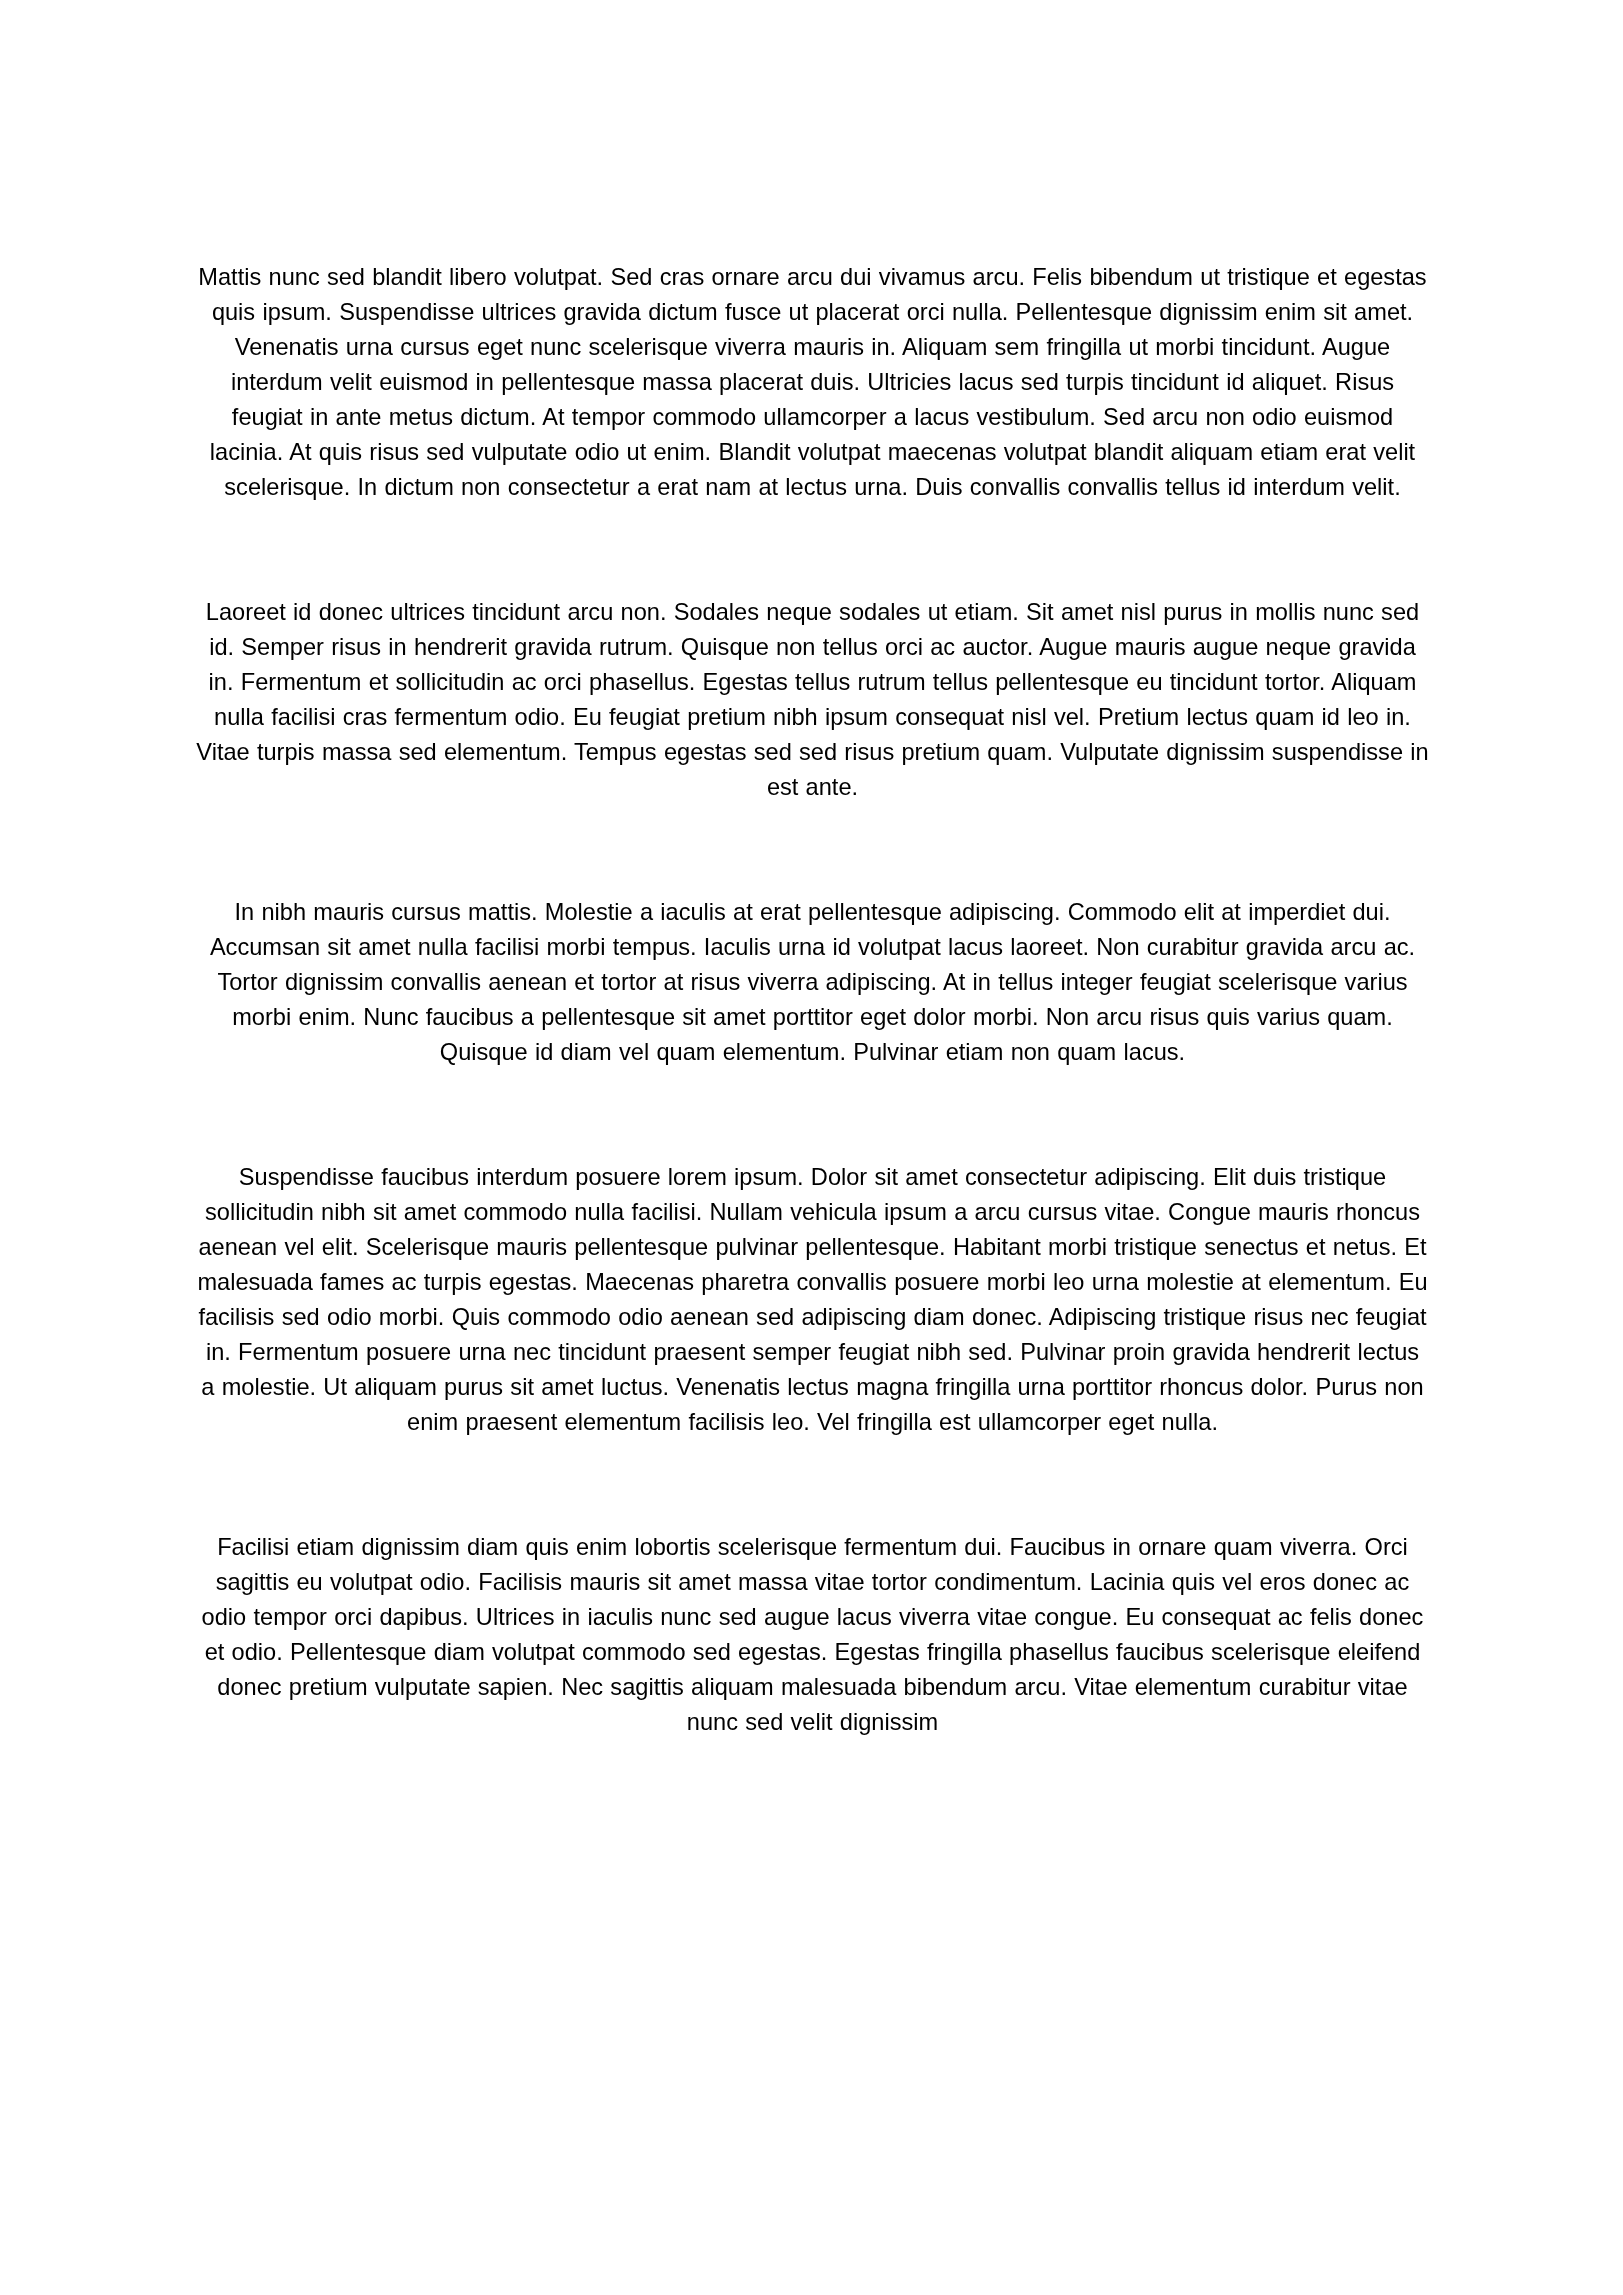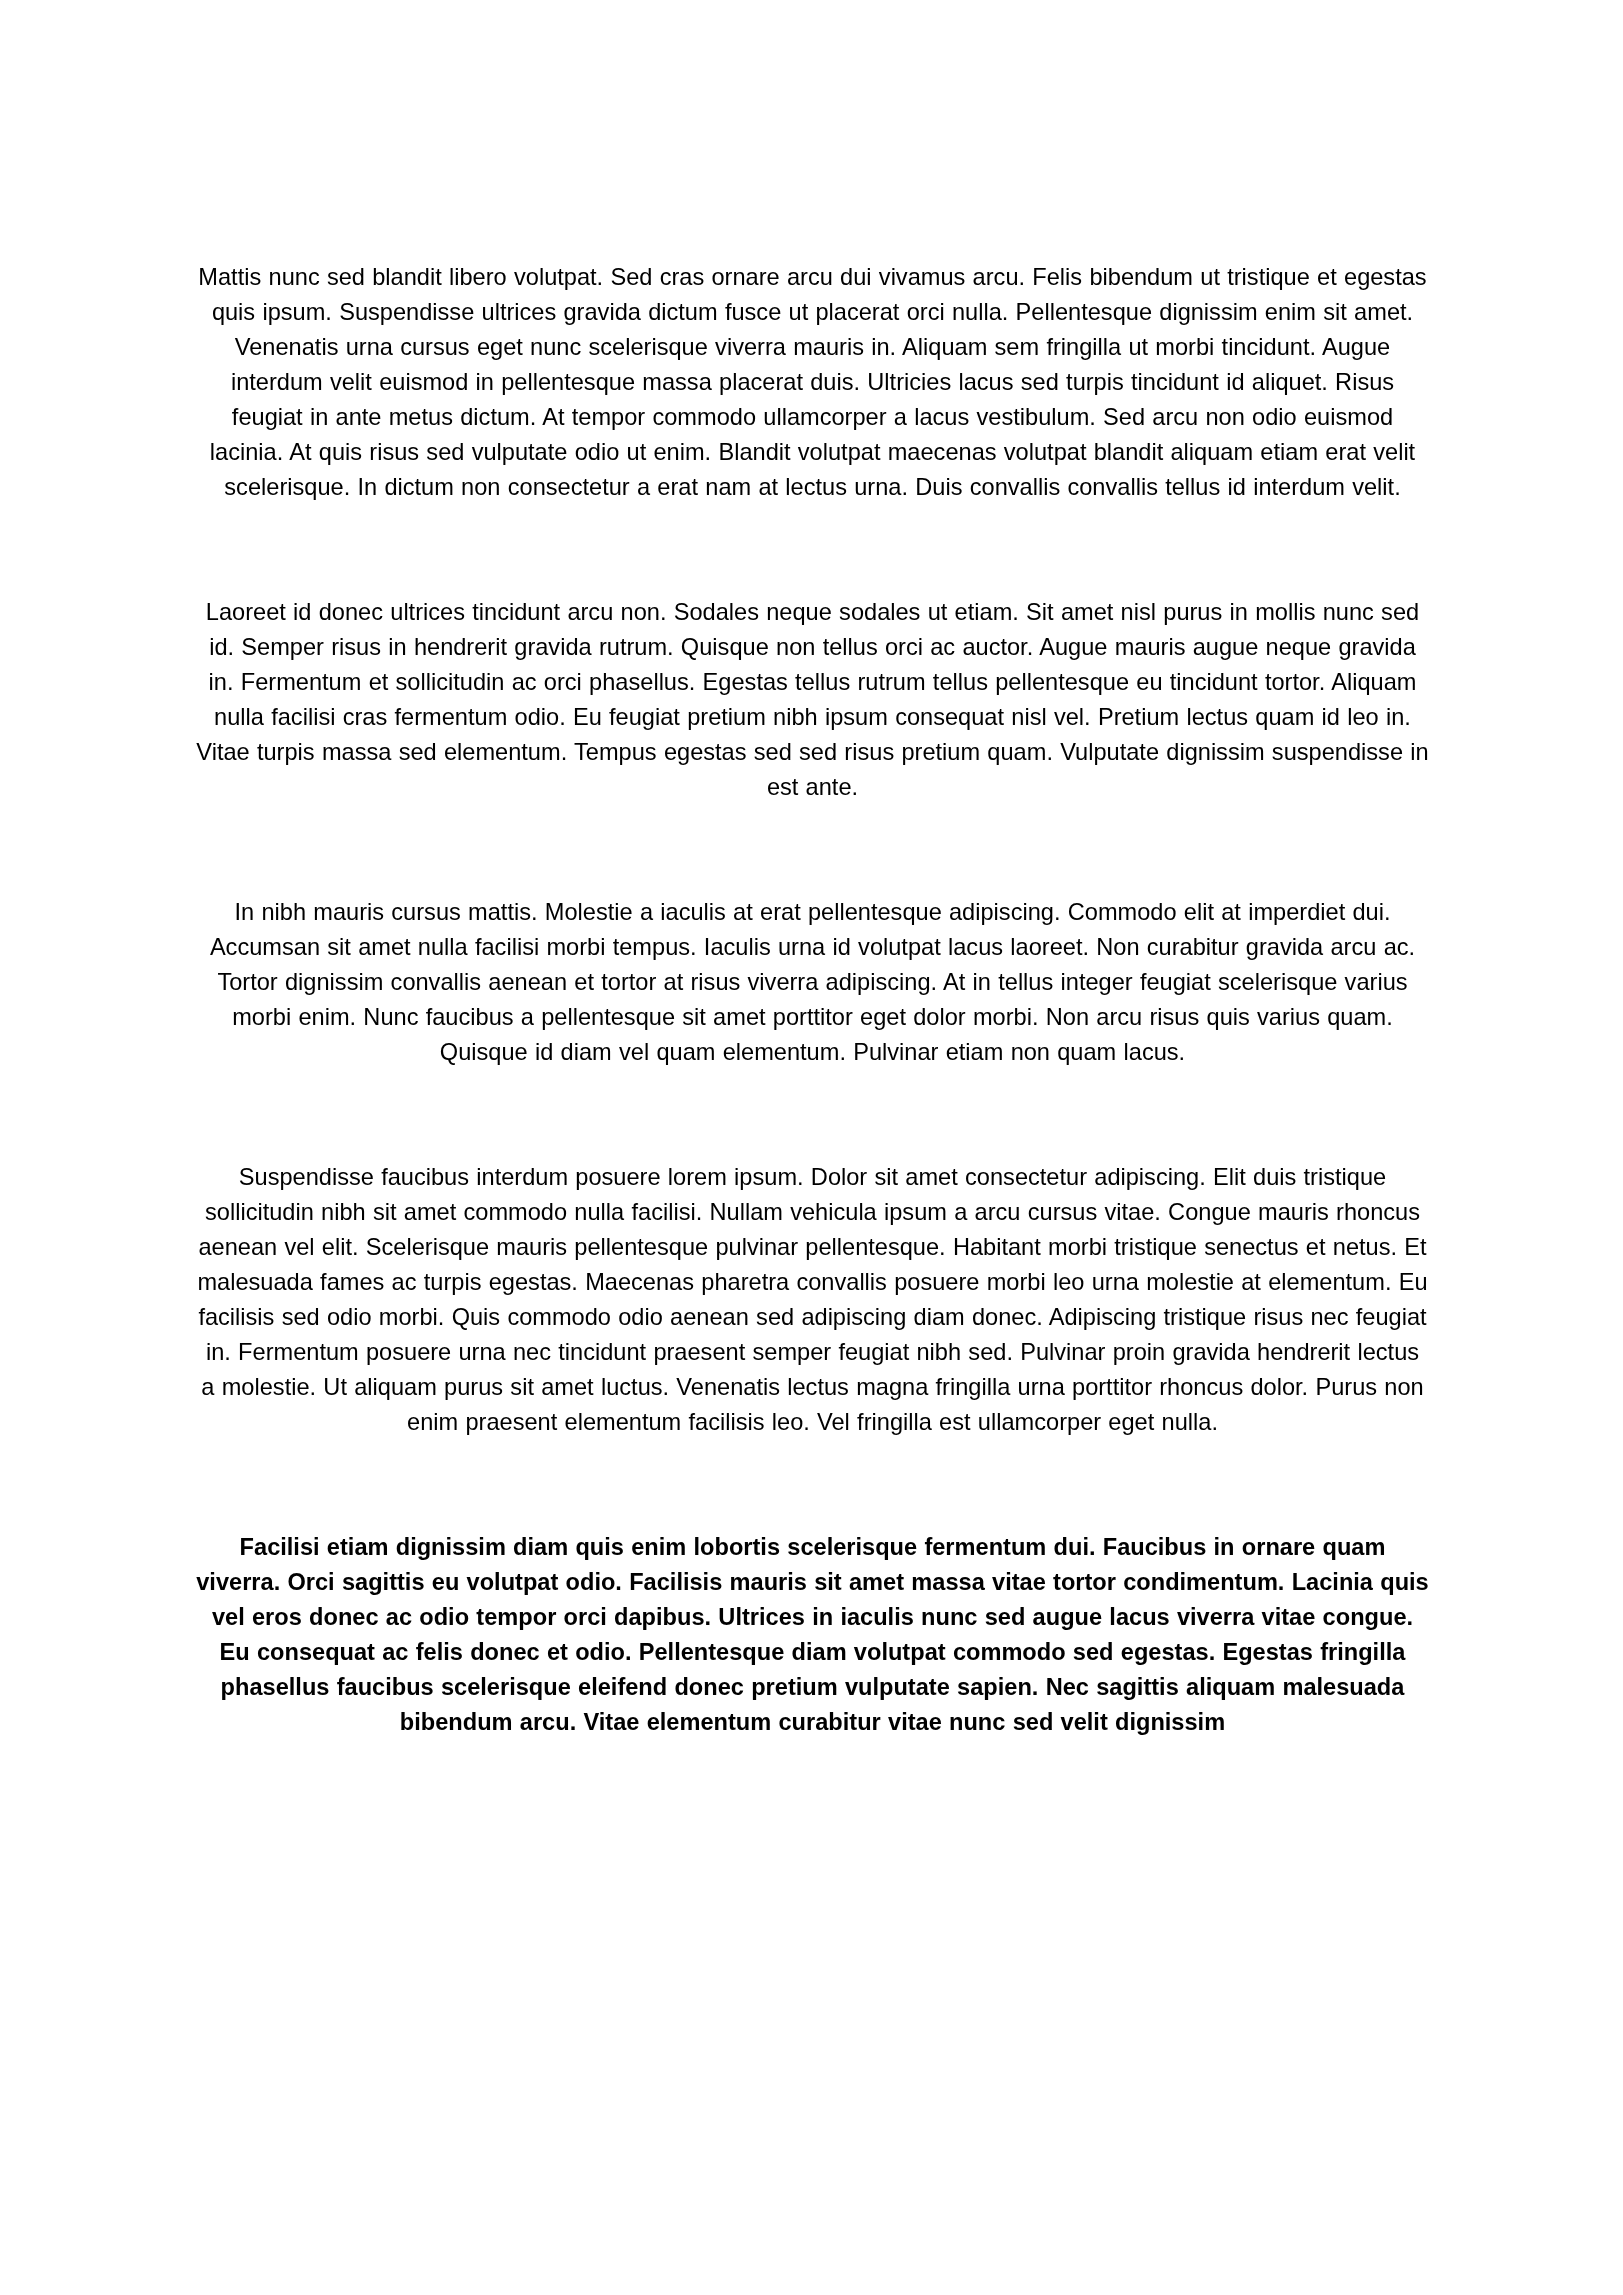--- a/index.html
+++ b/index.html
@@ -26,21 +26,20 @@
     margin: 0 0 90px 0;
     font-size: 23.6px;
     line-height: 35px;
     font-weight: 400;
     letter-spacing: 0px;
     text-align: center;
     word-spacing: 0.7px;
   }
   .content p:last-child {
     margin-bottom: 0;
-    font-weight: bold;
   }
 </style>
 </head>
 <body>
 
 <div class="page">
   <div class="content">
     <p>Mattis nunc sed blandit libero volutpat. Sed cras ornare arcu dui vivamus arcu. Felis bibendum ut tristique et egestas quis ipsum. Suspendisse ultrices gravida dictum fusce ut placerat orci nulla. Pellentesque dignissim enim sit amet. Venenatis urna cursus eget nunc scelerisque viverra mauris in. Aliquam sem fringilla ut morbi tincidunt. Augue interdum velit euismod in pellentesque massa placerat duis. Ultricies lacus sed turpis tincidunt id aliquet. Risus feugiat in ante metus dictum. At tempor commodo ullamcorper a lacus vestibulum. Sed arcu non odio euismod lacinia. At quis risus sed vulputate odio ut enim. Blandit volutpat maecenas volutpat blandit aliquam etiam erat velit scelerisque. In dictum non consectetur a erat nam at lectus urna. Duis convallis convallis tellus id interdum velit.</p>
     <p>Laoreet id donec ultrices tincidunt arcu non. Sodales neque sodales ut etiam. Sit amet nisl purus in mollis nunc sed id. Semper risus in hendrerit gravida rutrum. Quisque non tellus orci ac auctor. Augue mauris augue neque gravida in. Fermentum et sollicitudin ac orci phasellus. Egestas tellus rutrum tellus pellentesque eu tincidunt tortor. Aliquam nulla facilisi cras fermentum odio. Eu feugiat pretium nibh ipsum consequat nisl vel. Pretium lectus quam id leo in. Vitae turpis massa sed elementum. Tempus egestas sed sed risus pretium quam. Vulputate dignissim suspendisse in est ante.</p>
     <p>In nibh mauris cursus mattis. Molestie a iaculis at erat pellentesque adipiscing. Commodo elit at imperdiet dui. Accumsan sit amet nulla facilisi morbi tempus. Iaculis urna id volutpat lacus laoreet. Non curabitur gravida arcu ac. Tortor dignissim convallis aenean et tortor at risus viverra adipiscing. At in tellus integer feugiat scelerisque varius morbi enim. Nunc faucibus a pellentesque sit amet porttitor eget dolor morbi. Non arcu risus quis varius quam. Quisque id diam vel quam elementum. Pulvinar etiam non quam lacus.</p>

